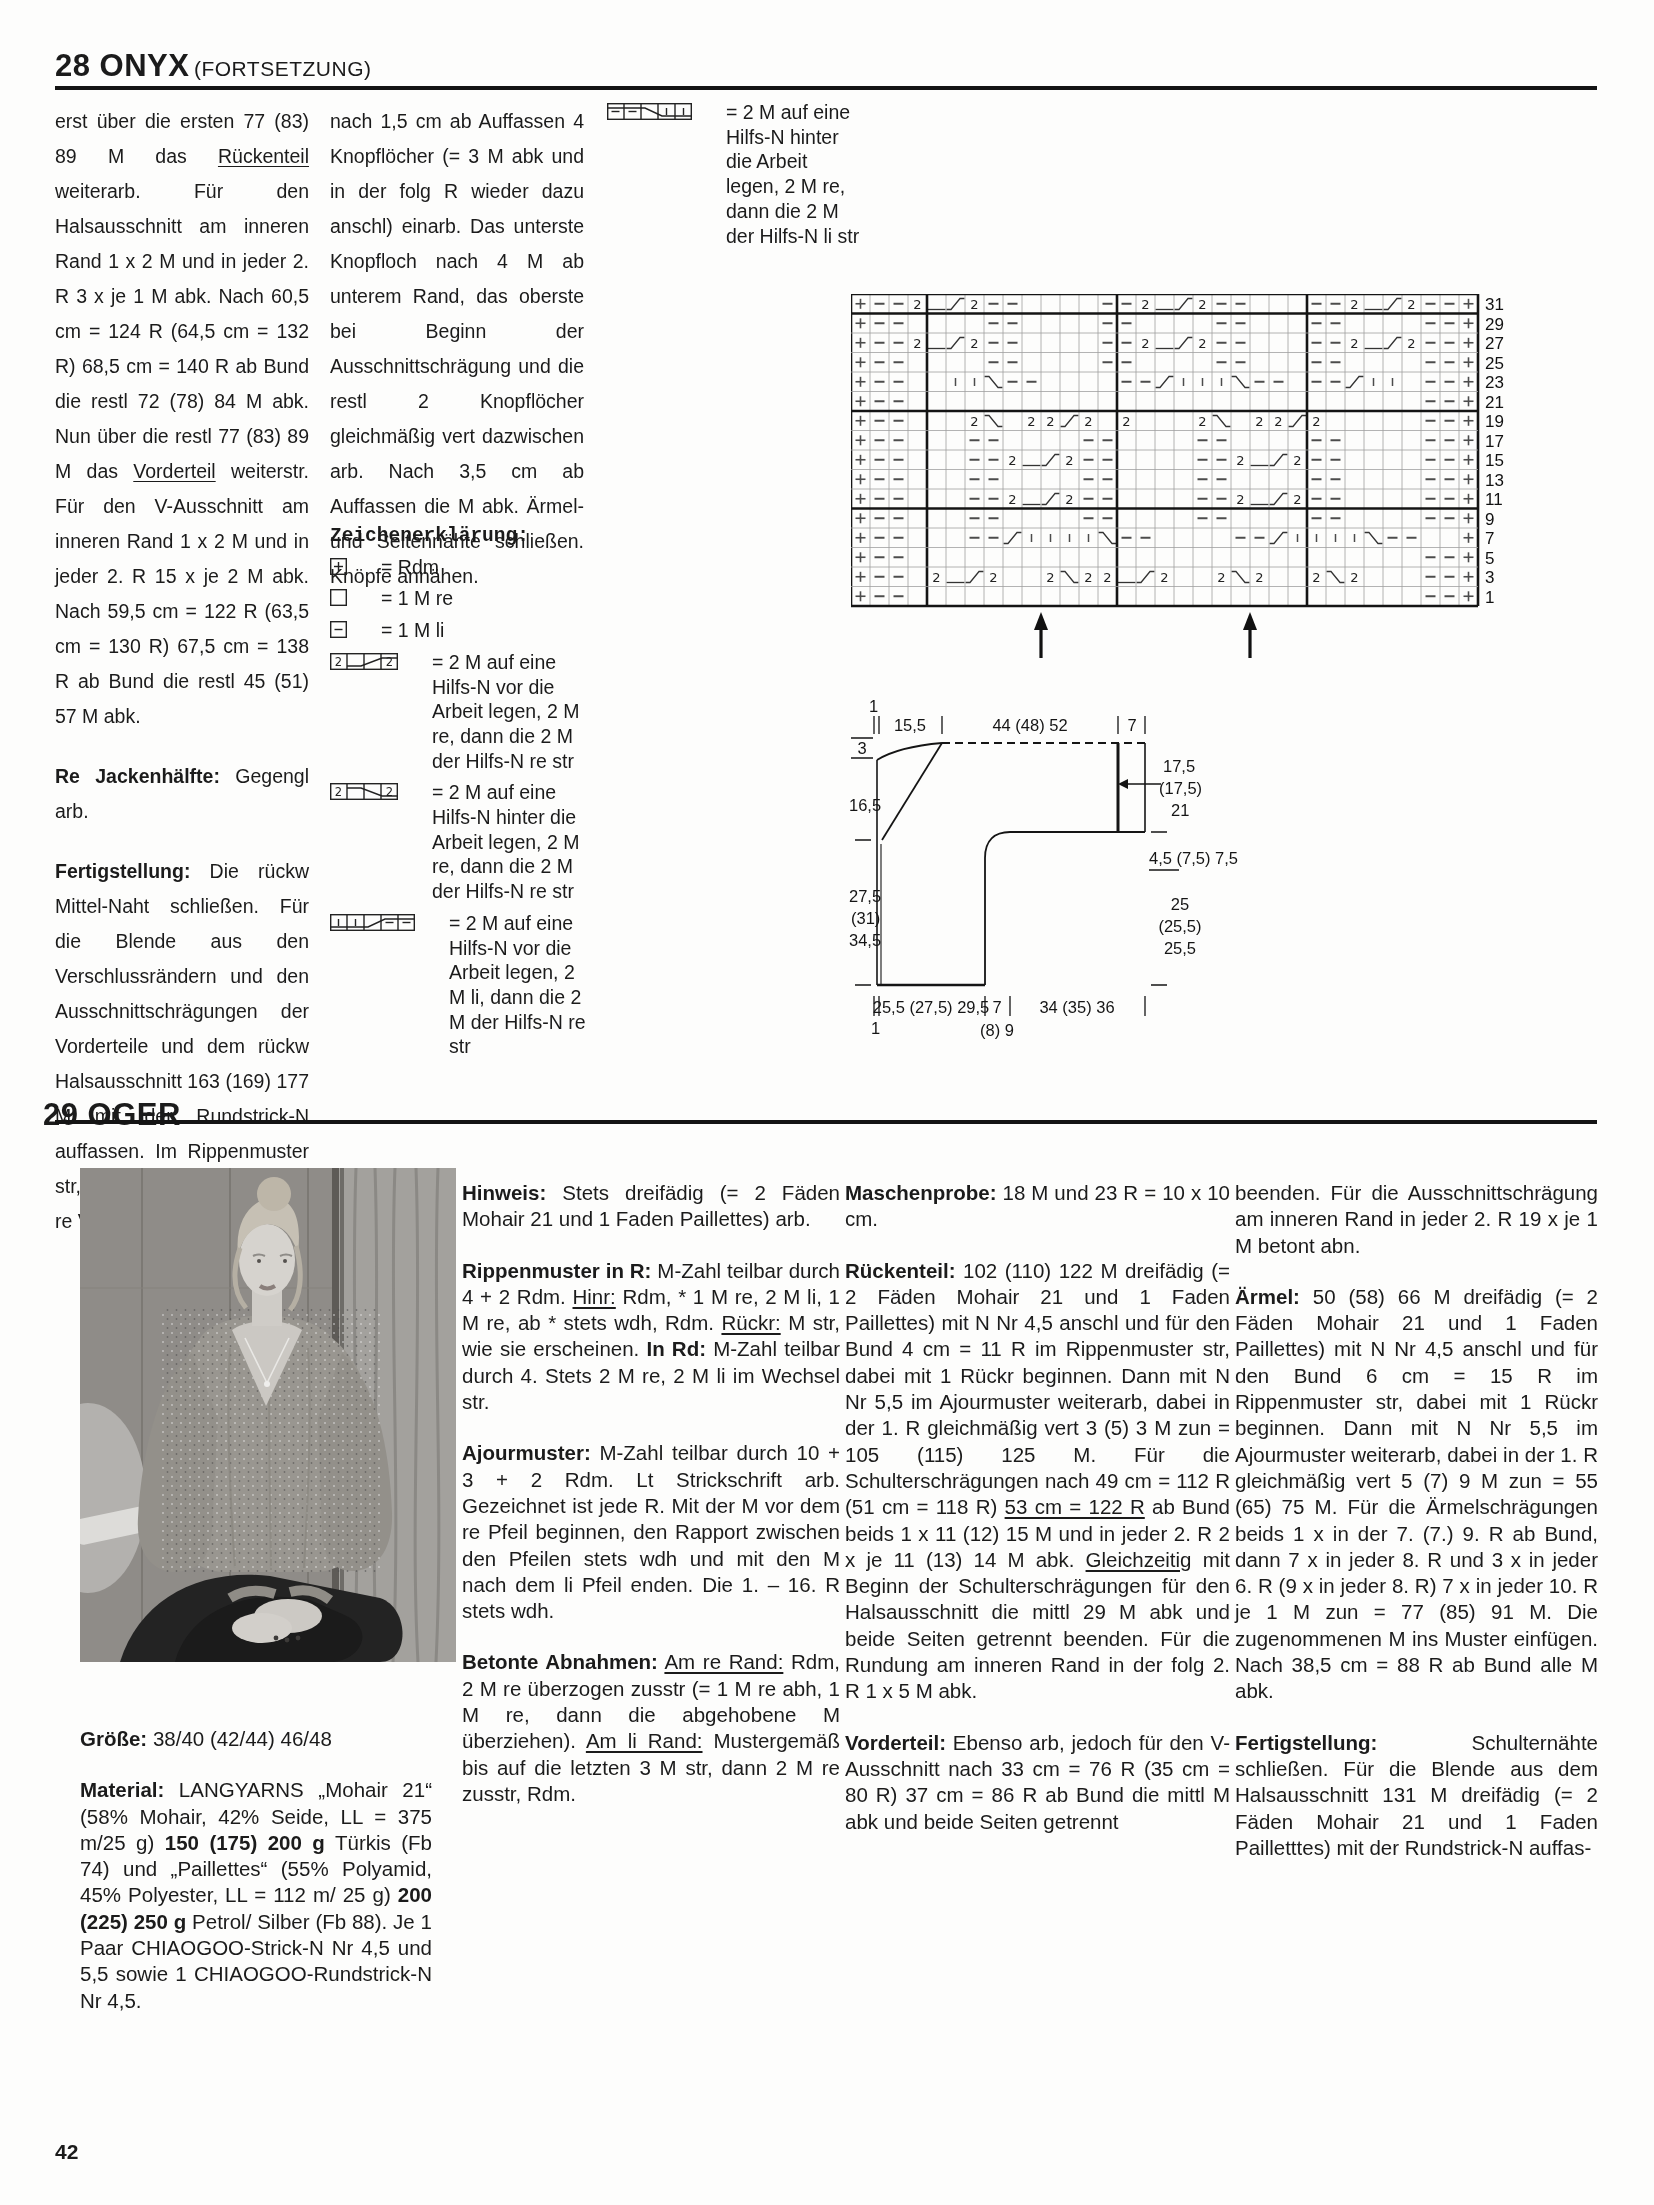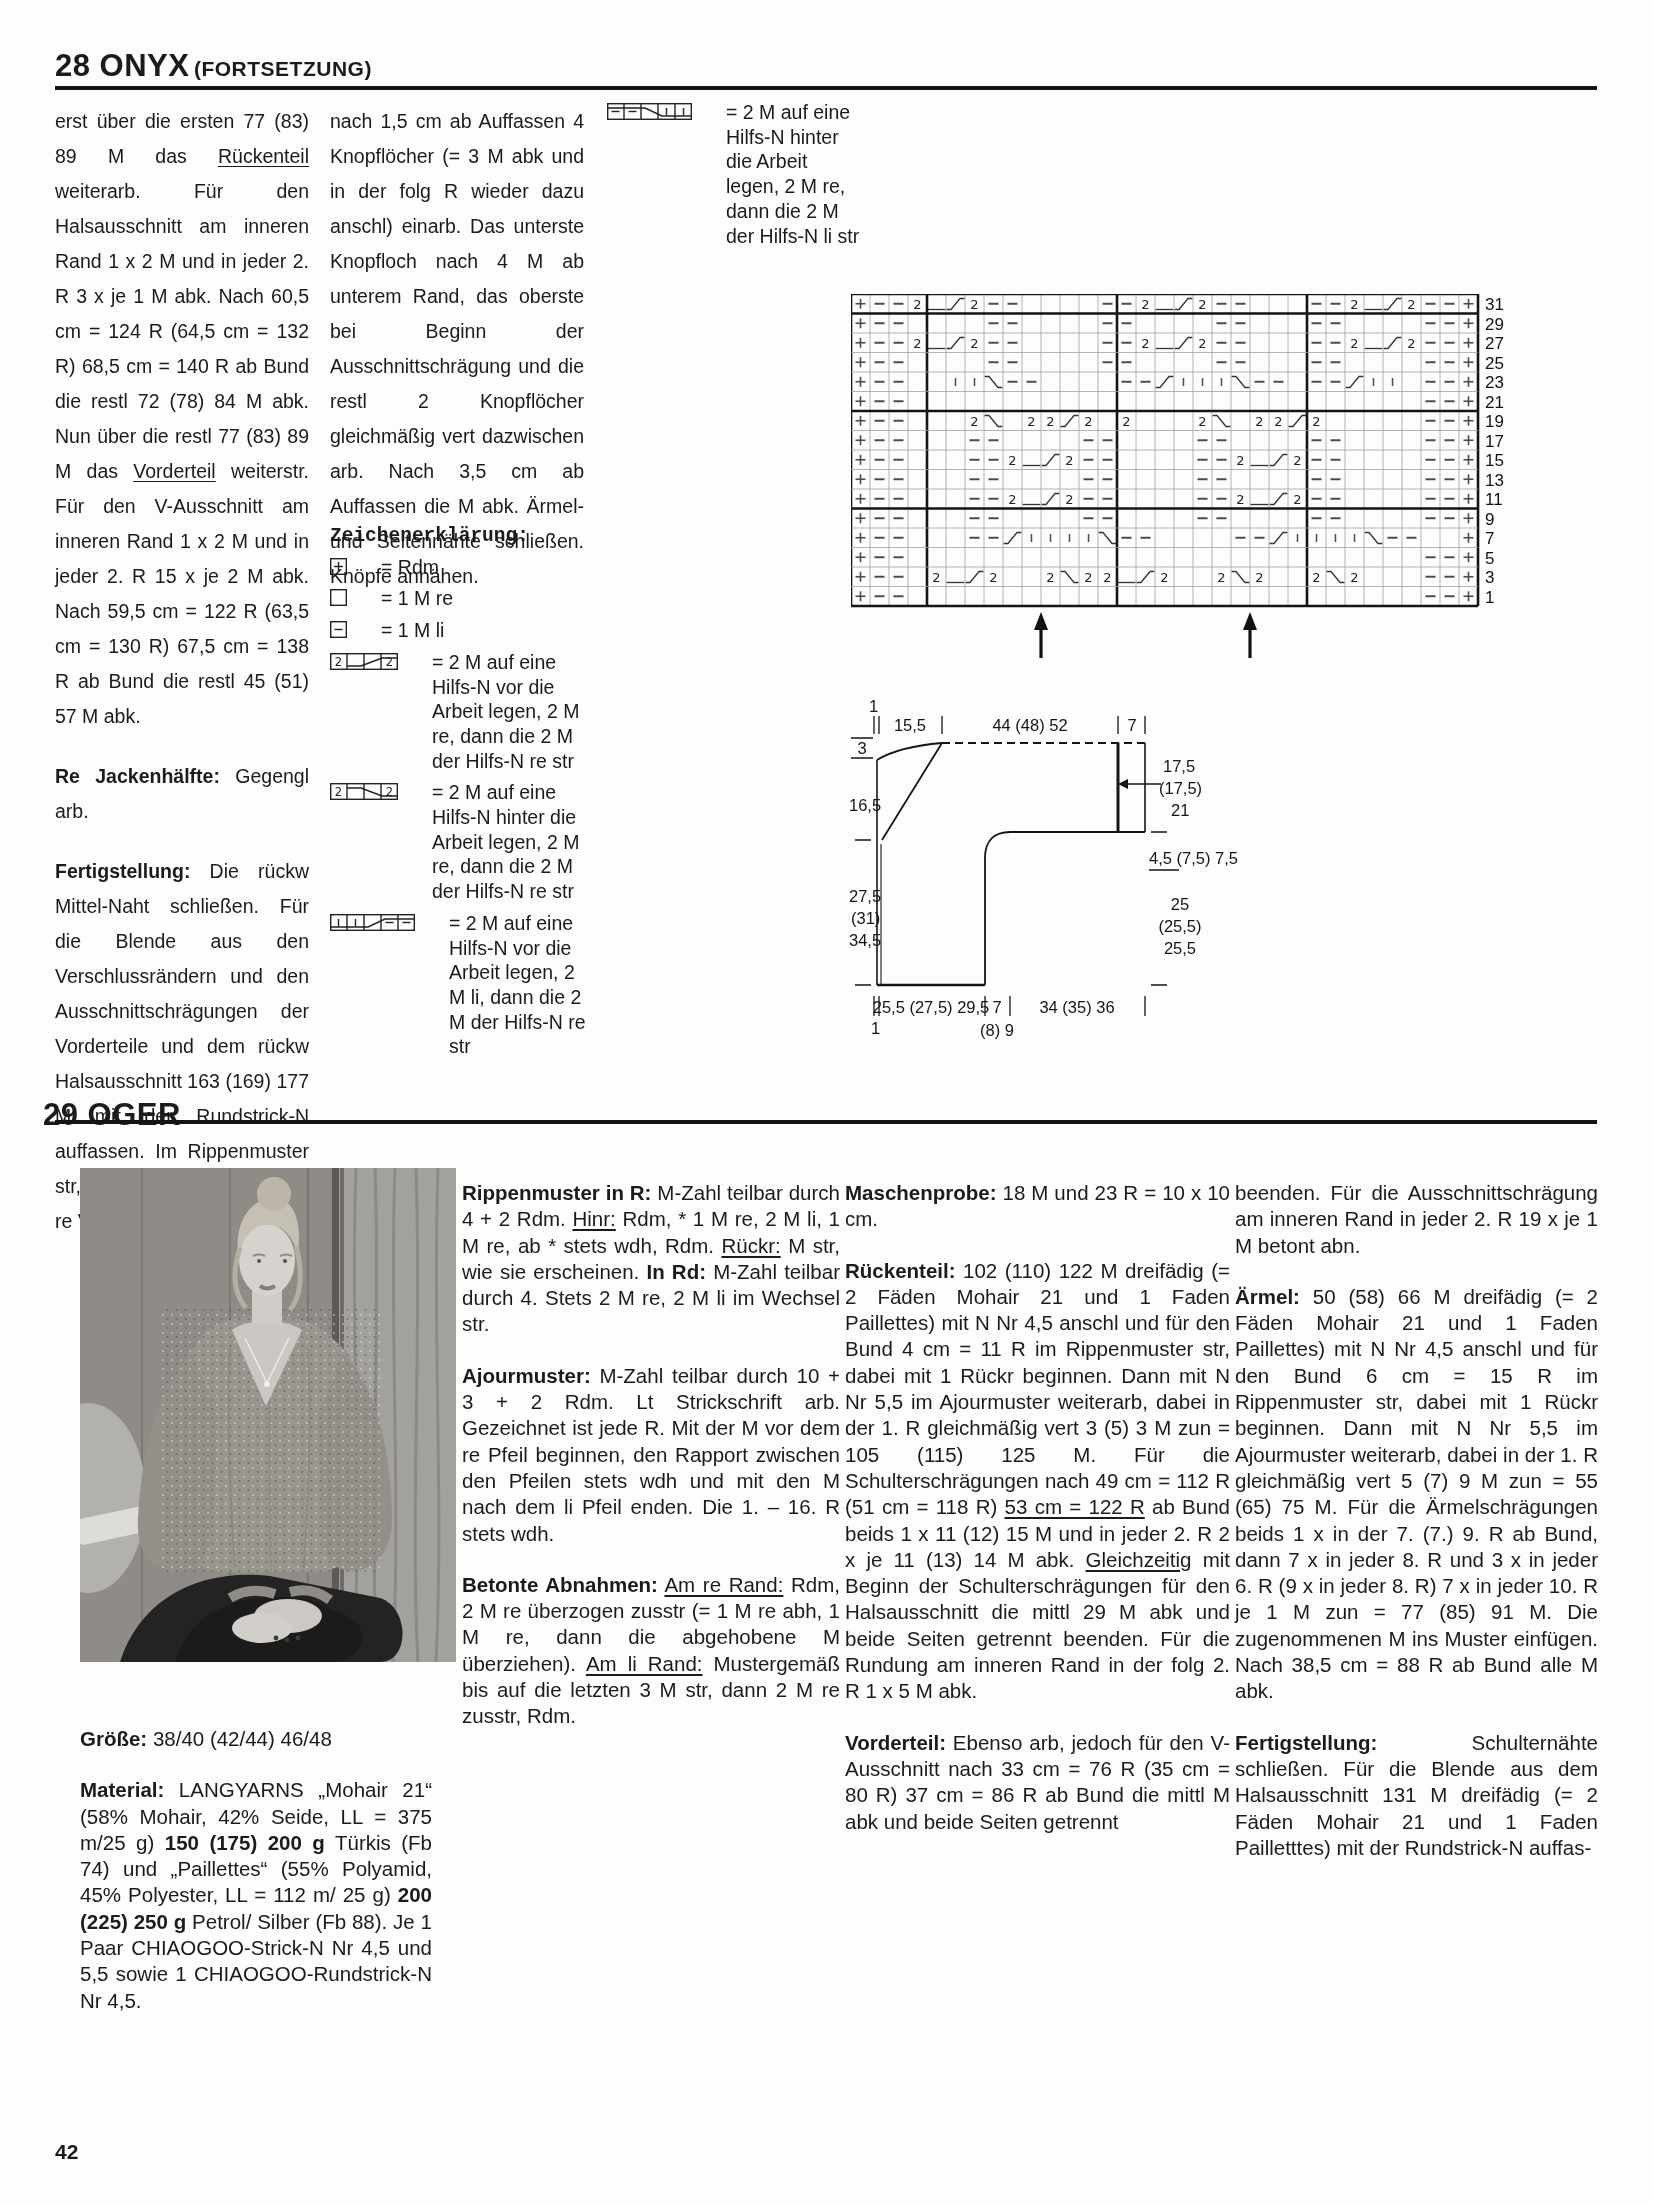--- a/index.html
+++ b/index.html
@@ -4,21 +4,21 @@
 <style>
   html,body{margin:0;padding:0;background:#e8e8e8;}
   #page{
     position:relative; width:1654px; height:2205px; background:#fdfdfc;
     font-family:"Liberation Sans", sans-serif; color:#1b1b1b; overflow:hidden;
   }
   .abs{position:absolute;}
   
   .sec-head{white-space:nowrap;}
   .sec-head .num-title{font-weight:bold; font-size:31px; letter-spacing:.5px;}
-  .sec-head .subtitle{font-weight:bold; font-size:21px; letter-spacing:.5px;}
+  .sec-head .subtitle{font-weight:normal; font-size:21px; letter-spacing:.5px;}
   .rule{background:#141414; height:4px;}
   
   .col p{margin:0 0 25px 0; text-align:justify;}
   .onyx-body{font-size:19.5px; line-height:35px;}
   .oger-body{font-size:20.5px; line-height:26.3px;}
   .col p:last-child{margin-bottom:0;}
   u{text-underline-offset:3px;}
   
   .legend-title{font-weight:bold; font-size:19.5px; line-height:24.7px; margin:0 0 6px 0;font-family:Liberation Mono, monospace;}
   .legend-row{display:flex; align-items:flex-start; margin-bottom:7px;gap:27px;}
@@ -633,20 +633,21 @@
       <path d="M150,430 q20,-12 45,-4 M250,432 q-18,-14 -40,-8" stroke="#8f8c86" stroke-width="10" fill="none"></path>
     </svg>
   </div>
 
   <div class="abs col oger-body" style="left:80px; top:1726px; width:352px;">
       <p><b>Größe:</b> 38/40 (42/44) 46/48</p>
       <p><b>Material:</b> LANGYARNS „Mohair 21“ (58% Mohair, 42% Seide, LL = 375 m/25 g) <b>150 (175) 200 g</b> Türkis (Fb 74) und „Paillettes“ (55% Polyamid, 45% Polyester, LL = 112 m/ 25 g) <b>200 (225) 250 g</b> Petrol/ Silber (Fb 88). Je 1 Paar CHIAOGOO-Strick-N Nr 4,5 und 5,5 sowie 1 CHIAOGOO-Rundstrick-N Nr 4,5.</p>
     </div>
 
   <div class="abs col oger-body" style="left:462px; top:1180px; width:378px;">
+      <p><b>Hinweis:</b> Stets dreifädig (= 2 Fäden Mohair 21 und 1 Faden Paillettes) arb.</p>
       <p><b>Rippenmuster in R:</b> M-Zahl teilbar durch 4 + 2 Rdm. <u>Hinr:</u> Rdm, * 1 M re, 2 M li, 1 M re, ab * stets wdh, Rdm. <u>Rückr:</u> M str, wie sie erscheinen. <b>In Rd:</b> M-Zahl teilbar durch 4. Stets 2 M re, 2 M li im Wechsel str.</p>
       <p><b>Ajourmuster:</b> M-Zahl teilbar durch 10 + 3 + 2 Rdm. Lt Strickschrift arb. Gezeichnet ist jede R. Mit der M vor dem re Pfeil beginnen, den Rapport zwischen den Pfeilen stets wdh und mit den M nach dem li Pfeil enden. Die 1. – 16. R stets wdh.</p>
       <p><b>Betonte Abnahmen:</b> <u>Am re Rand:</u> Rdm, 2 M re überzogen zusstr (= 1 M re abh, 1 M re, dann die abgehobene M überziehen). <u>Am li Rand:</u> Mustergemäß bis auf die letzten 3 M str, dann 2 M re zusstr, Rdm.</p>
     </div>
 
   <div class="abs col oger-body" style="left:845px; top:1180px; width:385px;">
       <p><b>Maschenprobe:</b> 18 M und 23 R = 10 x 10 cm.</p>
       <p><b>Rückenteil:</b> 102 (110) 122 M dreifädig (= 2 Fäden Mohair 21 und 1 Faden Paillettes) mit N Nr 4,5 anschl und für den Bund 4 cm = 11 R im Rippenmuster str, dabei mit 1 Rückr beginnen. Dann mit N Nr 5,5 im Ajourmuster weiterarb, dabei in der 1. R gleichmäßig vert 3 (5) 3 M zun = 105 (115) 125 M. Für die Schulterschrägungen nach 49 cm = 112 R (51 cm = 118 R) <u>53 cm = 122 R</u> ab Bund beids 1 x 11 (12) 15 M und in jeder 2. R 2 x je 11 (13) 14 M abk. <u>Gleichzeitig</u> mit Beginn der Schulterschrägungen für den Halsausschnitt die mittl 29 M abk und beide Seiten getrennt beenden. Für die Rundung am inneren Rand in der folg 2. R 1 x 5 M abk.</p>
       <p><b>Vorderteil:</b> Ebenso arb, jedoch für den V-Ausschnitt nach 33 cm = 76 R (35 cm = 80 R) 37 cm = 86 R ab Bund die mittl M abk und beide Seiten getrennt</p>
     </div>

